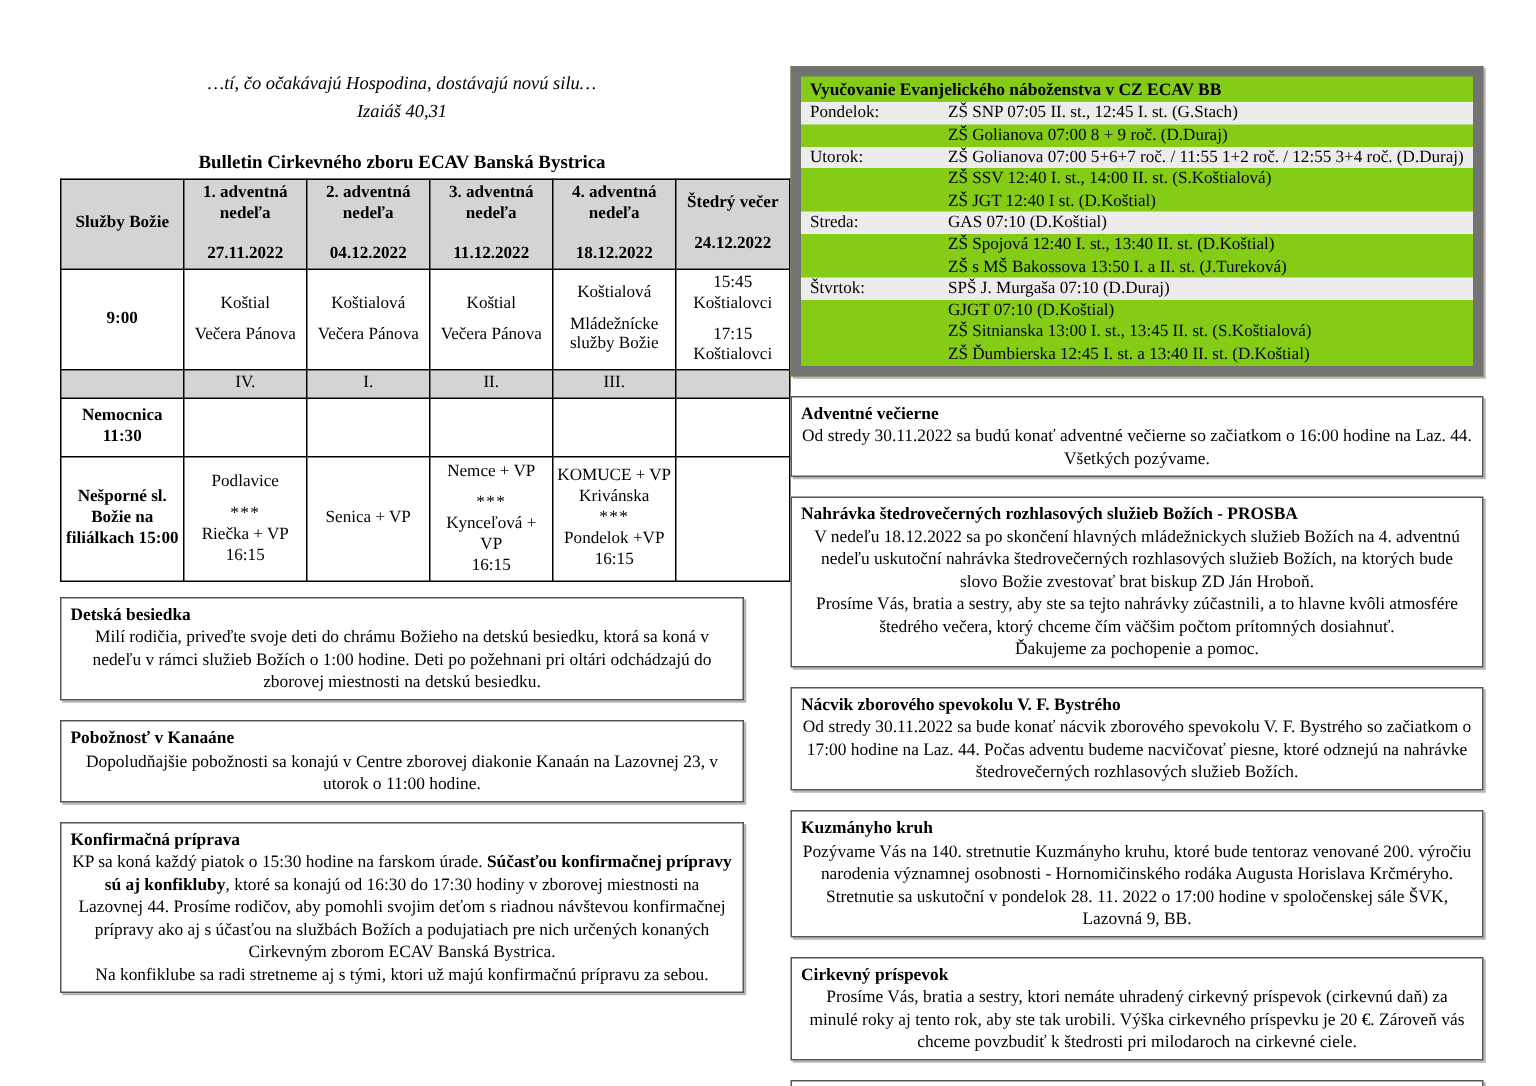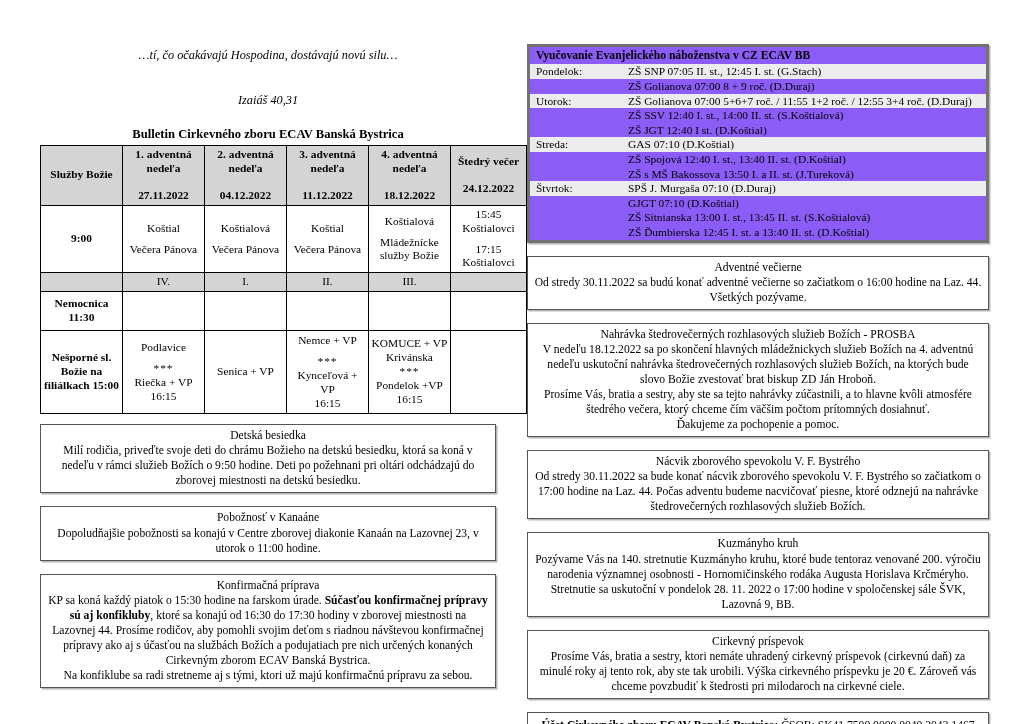--- a/index.html
+++ b/index.html
@@ -35,21 +35,21 @@
     font-style: italic;
     font-size: 12.3px;
     line-height: 1.3;
     margin: 0 0 0 0;
     padding-top: 4px;
   }
   .verse-ref {
     text-align: center;
     font-style: italic;
     font-size: 12.3px;
-    margin: 29px 0 0 0;
+    margin: 3px 0 0 0;
   }
   .bulletin-title {
     text-align: center;
     font-weight: bold;
     font-size: 12.6px;
     margin: 19px 0 3px 0;
   }
 
   
   table.services {
@@ -87,39 +87,38 @@
     box-shadow: 1.5px 1.5px 0 rgba(120,120,120,0.55);
     padding: 3px 6px 4px 6px;
     margin-bottom: 13px;
     font-size: 11.6px;
     line-height: 1.27;
     background: #fff;
   }
   .note h3 {
     margin: 0 0 0 0;
     font-size: 11.6px;
-    font-weight: normal;
+    font-weight: bold;
     line-height: 1.3;
-    text-align: center;
   }
   .note p {
     margin: 0;
     font-size: 11.6px;
     line-height: 1.3;
     text-align: center;
   }
   .note p b { font-weight: bold; }
 
   
   .sched-box {
-    border: 3px solid #737373;
+    border: 7px solid #737373;
     box-shadow: 1.5px 1.5px 0 rgba(120,120,120,0.55);
     padding: 0;
     margin-bottom: 13px;
-    background: #8b5cf6;
+    background: #84cc16;
   }
   .sched-title {
     font-weight: bold;
     font-size: 11.6px;
     padding: 2px 6px 1px 6px;
     line-height: 1.25;
   }
   table.sched {
     border-collapse: collapse;
     width: 100%;
@@ -263,21 +262,21 @@
           </td>
           <td class="c5"></td>
         </tr>
       </tbody>
     </table>
 
     <div class="spacer-10"></div>
 
     <div class="note">
       <h3>Detská besiedka</h3>
-      <p>Milí rodičia, priveďte svoje deti do chrámu Božieho na detskú besiedku, ktorá sa koná v nedeľu v rámci služieb Božích o 9:50 hodine. Deti po požehnani pri oltári odchádzajú do zborovej miestnosti na detskú besiedku.</p>
+      <p>Milí rodičia, priveďte svoje deti do chrámu Božieho na detskú besiedku, ktorá sa koná v nedeľu v rámci služieb Božích o 1:00 hodine. Deti po požehnani pri oltári odchádzajú do zborovej miestnosti na detskú besiedku.</p>
     </div>
 
     <div class="note">
       <h3>Pobožnosť v Kanaáne</h3>
       <p>Dopoludňajšie pobožnosti sa konajú v Centre zborovej diakonie Kanaán na Lazovnej 23, v utorok o 11:00 hodine.</p>
     </div>
 
     <div class="note">
       <h3>Konfirmačná príprava</h3>
       <p><span>KP sa koná každý piatok o 15:30 hodine na farskom úrade. </span><b>Súčasťou konfirmačnej prípravy sú aj konfikluby</b><span>, ktoré sa konajú od 16:30 do 17:30 hodiny v zborovej miestnosti na Lazovnej 44. Prosíme rodičov, aby pomohli svojim deťom s riadnou návštevou konfirmačnej prípravy ako aj s účasťou na službách Božích a podujatiach pre nich určených konaných Cirkevným zborom ECAV Banská Bystrica.</span></p>

